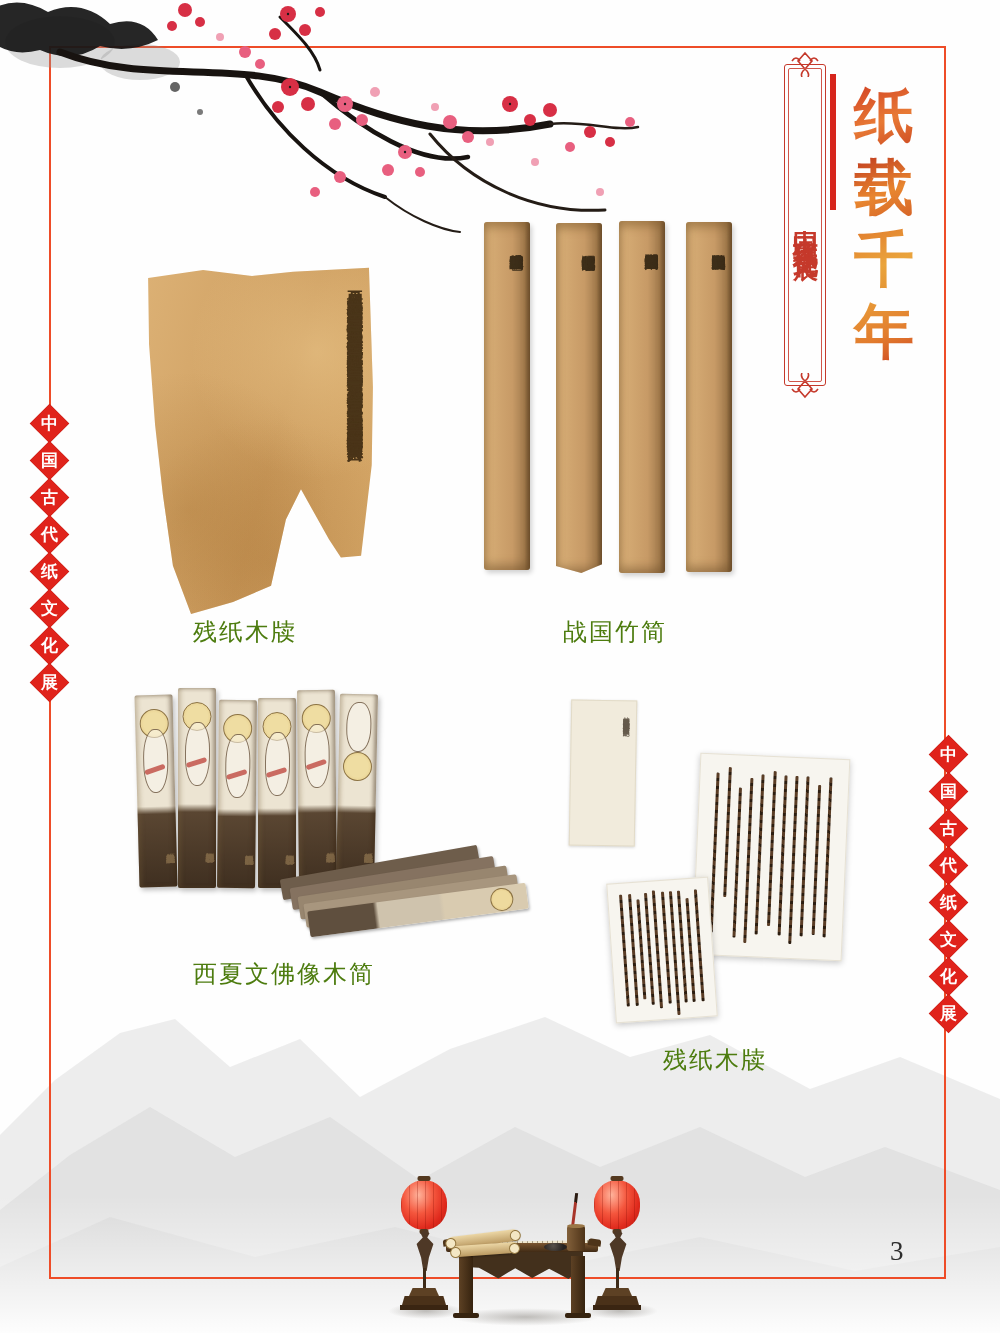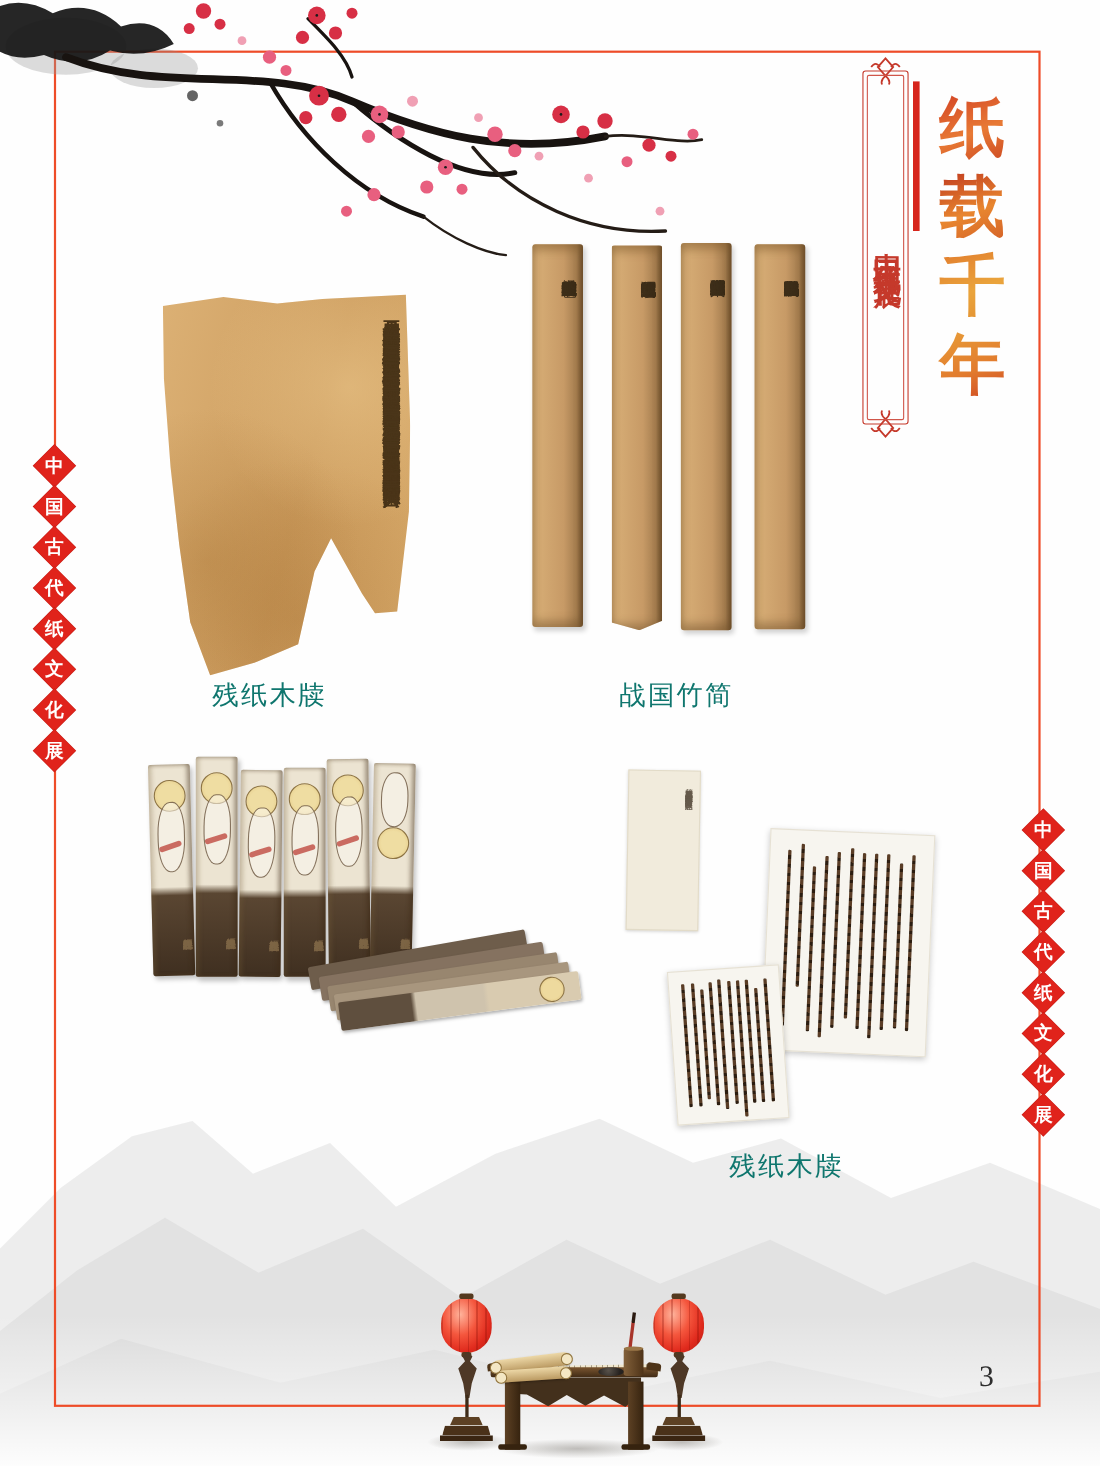--- a/index.html
+++ b/index.html
@@ -34,21 +34,21 @@
   .plaque-text{position:absolute;left:50%;top:50%;transform:translate(-50%,-50%);
     writing-mode:vertical-rl;color:#c5392b;font-size:25px;line-height:30px;letter-spacing:4px;
     font-weight:700;white-space:nowrap;}
   .red-bar{position:absolute;left:830px;top:74px;width:6px;height:136px;background:#d6251c;z-index:3;}
   .main-title{position:absolute;left:846px;top:80px;width:76px;z-index:3;text-align:center;}
   .title-char{display:block;font-size:60px;line-height:72px;font-weight:700;
     color:#d8561f;-webkit-background-clip:text;background-clip:text;}
   .title-char.clip{color:transparent;}
 
   
-  .caption{position:absolute;color:#0f766e;font-size:24px;letter-spacing:2px;z-index:3;}
+  .caption{position:absolute;color:#4d7c0f;font-size:24px;letter-spacing:2px;z-index:3;}
 
   
   .fragment{position:absolute;left:143px;top:264px;width:232px;height:352px;z-index:3;
     background:
       radial-gradient(circle at 20% 70%, rgba(168,116,52,.35), transparent 45%),
       radial-gradient(circle at 75% 25%, rgba(239,205,146,.5), transparent 40%),
       radial-gradient(circle at 55% 85%, rgba(160,106,44,.3), transparent 45%),
       linear-gradient(105deg,#dcb175,#cd9d5f 55%,#d6a868);
     clip-path:polygon(2.2% 4%,25.9% 1.7%,47% 3.4%,64.7% 2.2%,97.4% 1.1%,99.1% 35%,98.6% 57.1%,94% 82.9%,85.3% 83.4%,80.2% 78.3%,68.1% 64%,61.6% 72.6%,55.2% 91.4%,38.8% 96%,20.7% 99.4%,12.9% 85.7%,8.6% 65.7%,5.2% 45.7%,2.6% 22.9%);}
   .fragment-ink{position:absolute;inset:14px 10px 20px 12px;writing-mode:vertical-rl;
@@ -385,20 +385,21 @@
 
   <div class="flatstack">
     <div class="flat f1"></div>
     <div class="flat f2"></div>
     <div class="flat f3"></div>
     <div class="flat f4"></div>
     <div class="flat f5">
         <div class="halo2"></div>
       </div>
   </div>
+  <div class="caption" style="left:193px;top:958px;">西夏文佛像木简</div>
 
   <div class="note">
     <div class="note-ink">竹簡 戰國楚墓出土 簡長二十三厘米 寬零點八厘米 墨書文字清晰可辨 計十一枚又十枚 合裝兩匣珍藏 以記之</div>
   </div>
   <div class="board board-big">
     <div class="tslip"></div>
       <div class="tslip"></div>
     <div class="tslip"></div>
       <div class="tslip"></div>
     <div class="tslip"></div>

